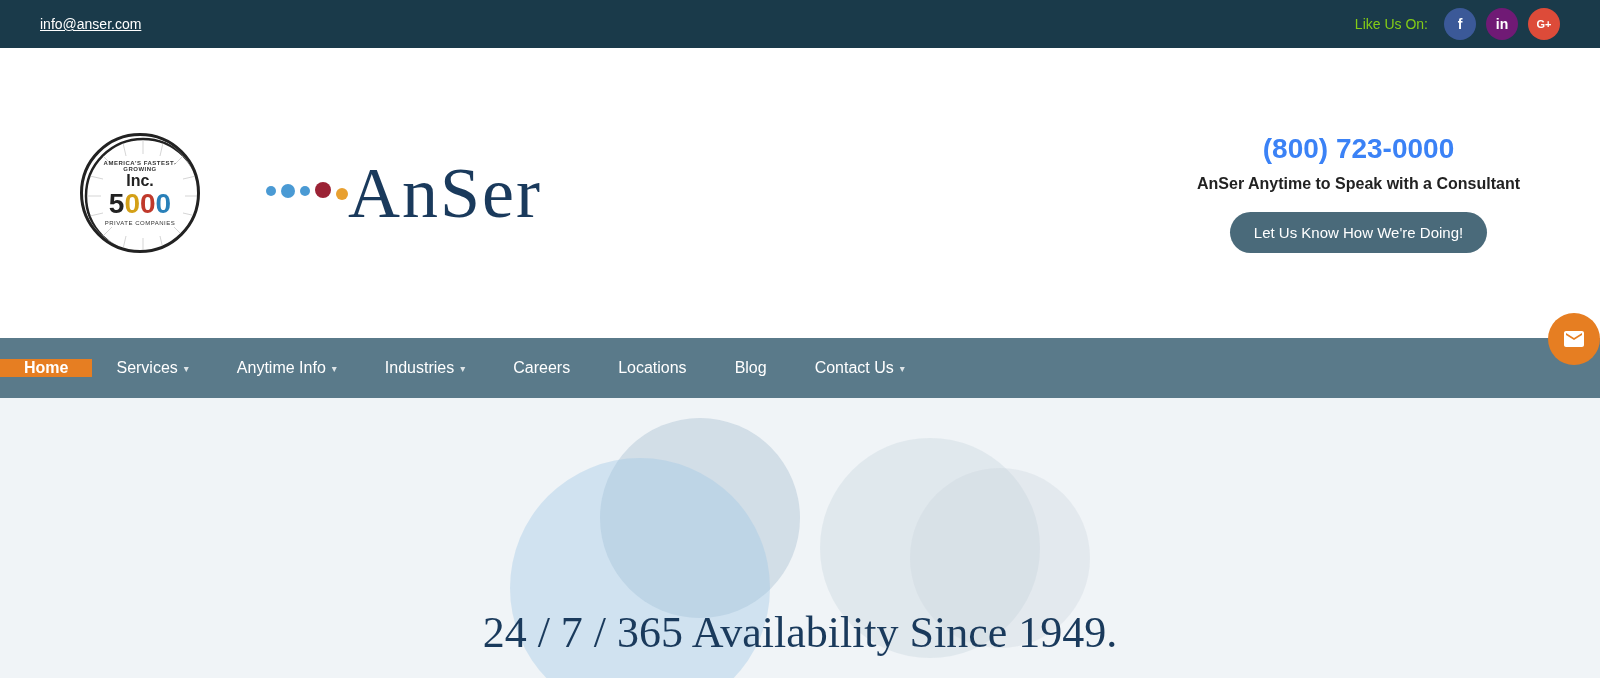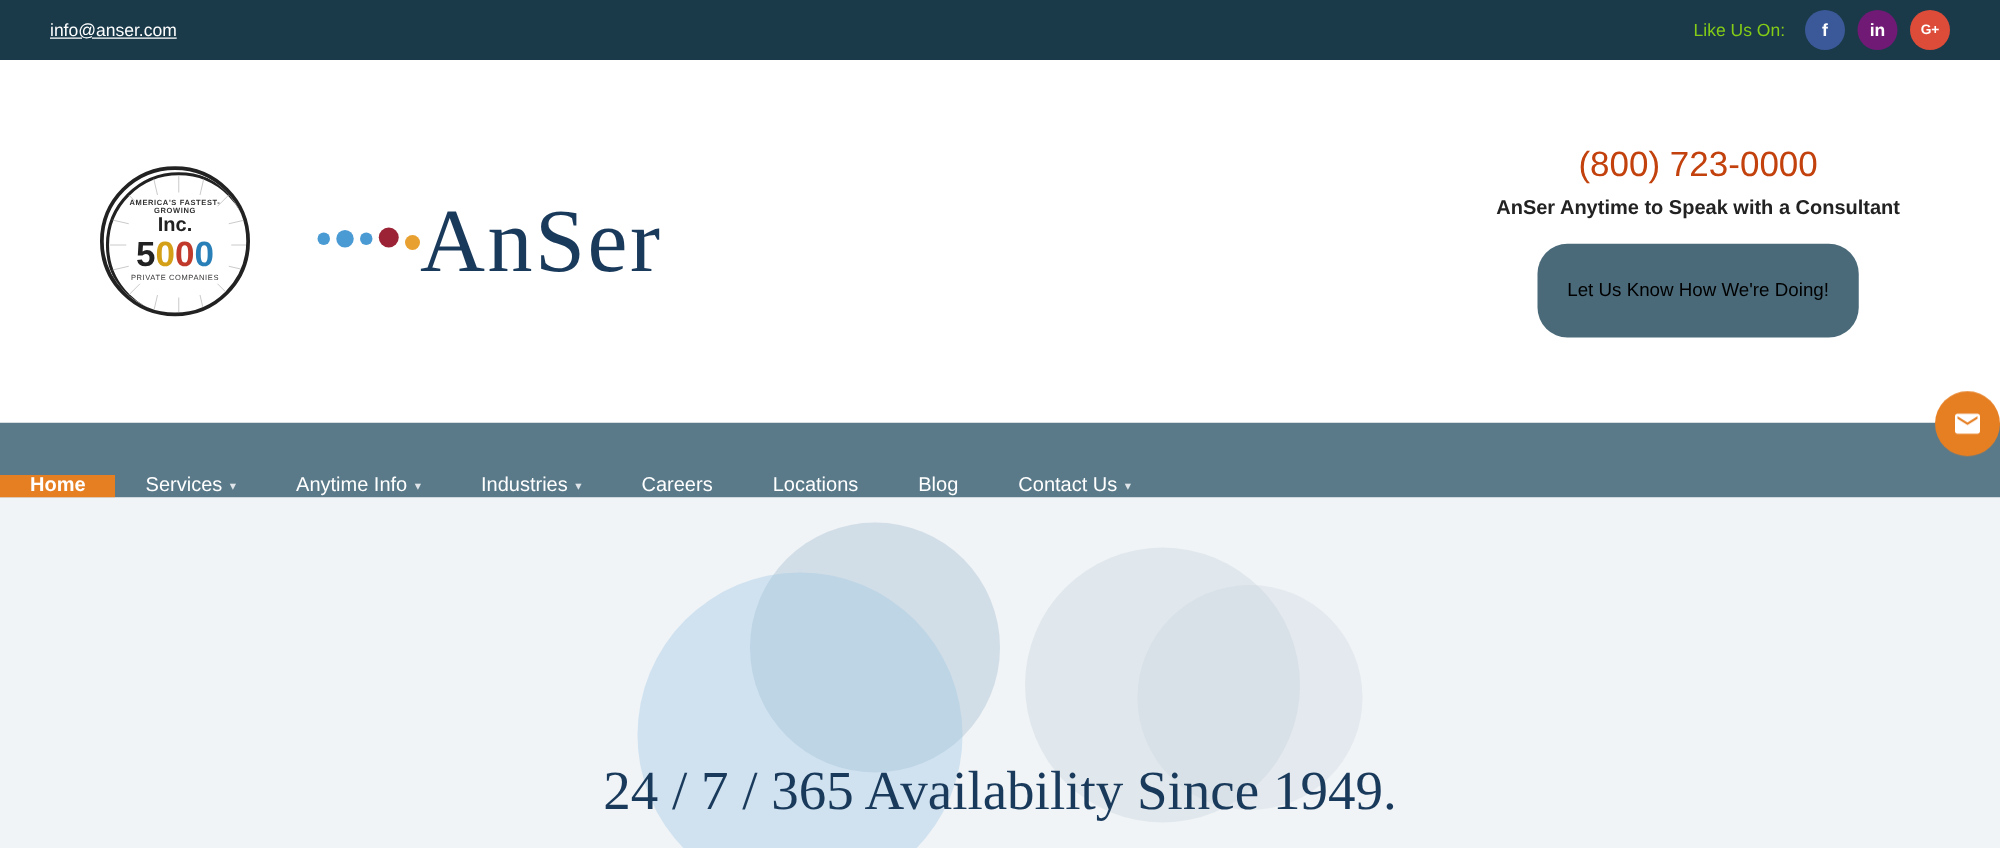--- a/index.html
+++ b/index.html
@@ -46,21 +46,21 @@
       display: flex;
       align-items: center;
       justify-content: space-between;
       padding: 20px 80px;
       height: 290px;
       position: relative;
     }
     .header-left {
       display: flex;
       align-items: center;
-      gap: 24px;
+      gap: 36px;
     }
     
     .inc-badge {
       width: 120px;
       height: 120px;
       border-radius: 50%;
       border: 3px solid #222;
       display: flex;
       flex-direction: column;
       align-items: center;
@@ -119,36 +119,36 @@
       font-family: Georgia, serif;
       letter-spacing: 2px;
       line-height: 1;
     }
     
     .header-right {
       text-align: center;
     }
     .phone-number {
       font-size: 28px;
-      font-weight: normal;
-      color: #c2410c;
+      font-weight: bold;
+      color: #3b82f6;
       margin-bottom: 8px;
     }
     .call-text {
       font-size: 16px;
       font-weight: bold;
       color: #222;
       margin-bottom: 16px;
       line-height: 1.4;
     }
     .feedback-btn {
       background-color: #4a6a7a;
-      color: #000000;
+      color: #ffffff;
       border: none;
-      padding: 29px 24px;
+      padding: 12px 24px;
       border-radius: 24px;
       font-size: 15px;
       cursor: pointer;
       white-space: nowrap;
     }
     
     .email-float {
       position: fixed;
       right: 0;
       top: 50%;
@@ -166,21 +166,21 @@
     .email-float svg {
       width: 24px;
       height: 24px;
       fill: white;
     }
 
     
     .nav-bar {
       background-color: #5a7a8a;
       display: flex;
-      align-items: flex-end;
+      align-items: center;
       height: 60px;
     }
     .nav-item {
       display: flex;
       align-items: center;
       padding: 0 24px;
       color: white;
       font-size: 16px;
       cursor: pointer;
       white-space: nowrap;

